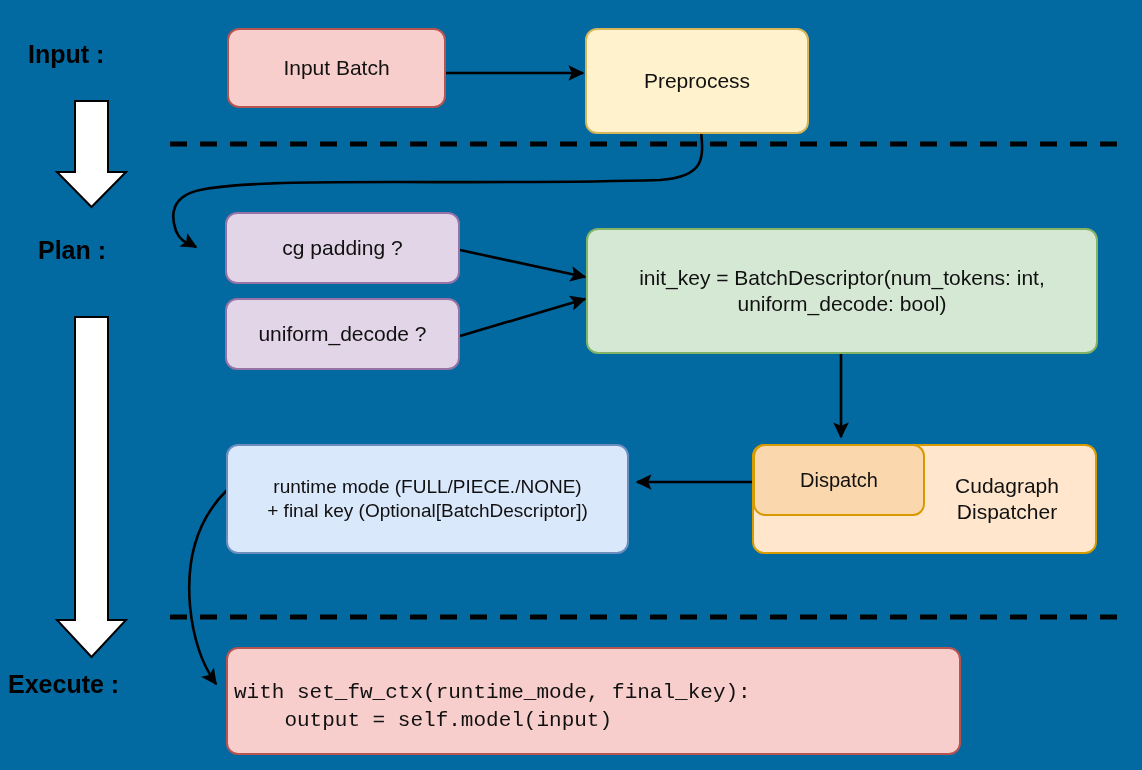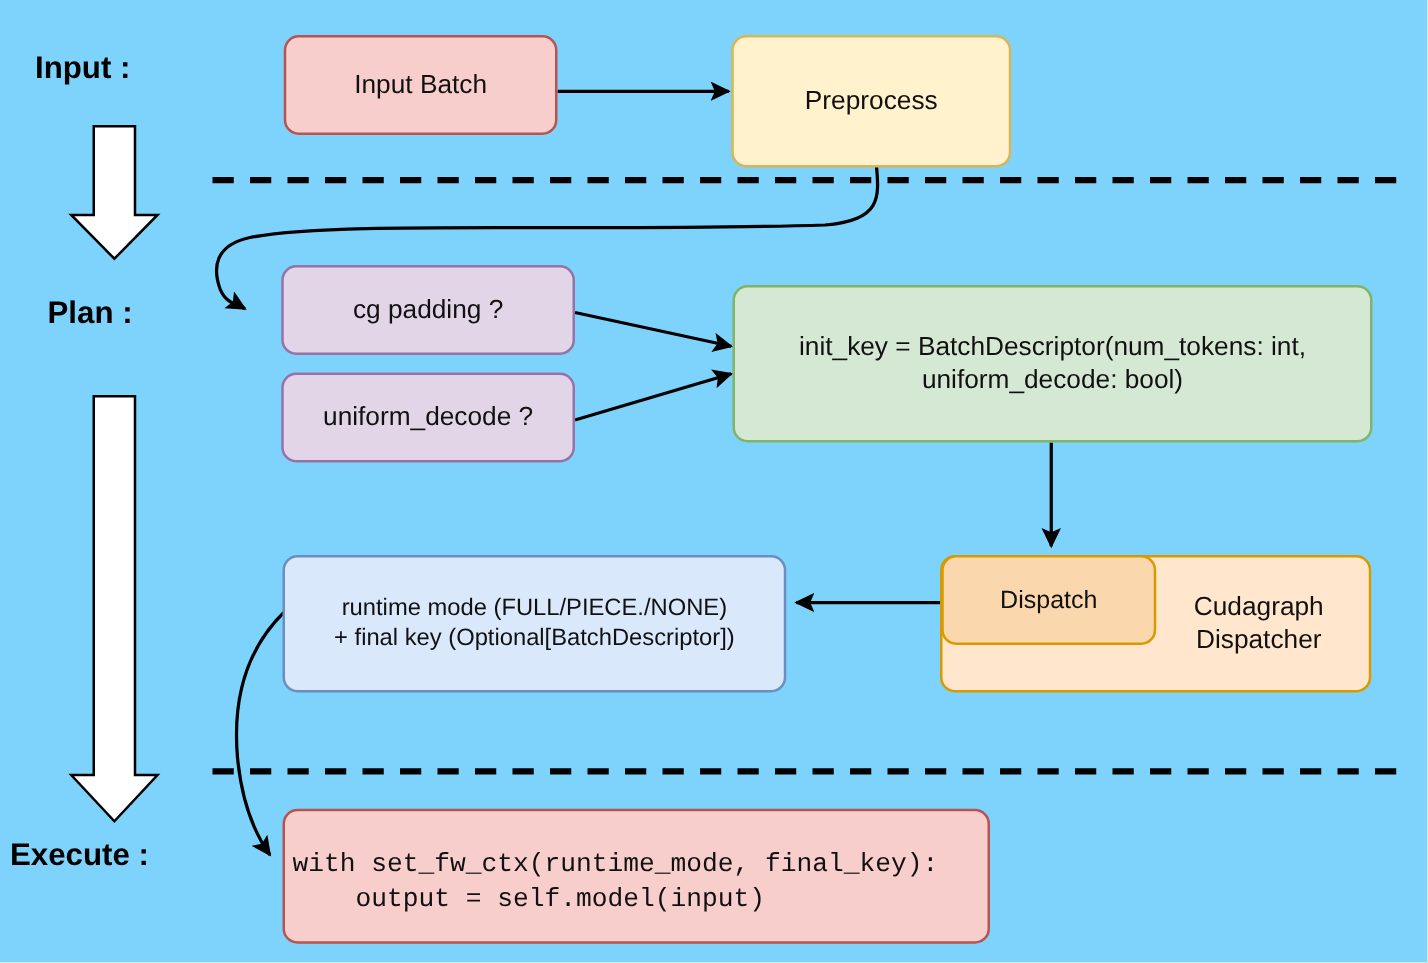--- a/index.html
+++ b/index.html
@@ -4,21 +4,21 @@
 <style>
   html, body {
     margin: 0;
     padding: 0;
     background: #ffffff;
   }
   #canvas {
     position: relative;
     width: 1142px;
     height: 770px;
-    background: #7dd3fc;
+    background: #0369a1;
     font-family: "Liberation Sans", sans-serif;
     overflow: hidden;
   }
   
   .stage-label {
     position: absolute;
     font-family: "Liberation Sans", sans-serif;
     font-weight: bold;
     font-size: 25px;
     color: #000000;
@@ -157,21 +157,21 @@
     <span>Dispatch</span>
   </div>
 
   <div class="node" style="left:226px; top:444px; width:403px; height:110px;
               background:#dae8fc; border-color:#6c8ebf;
               flex-direction:column; font-size:19px;">
     <span>runtime mode (FULL/PIECE./NONE)</span>
     <span>+ final key (Optional[BatchDescriptor])</span>
   </div>
 
-  <div class="node mono" style="left:226px; top:647px; width:566px; height:108px;
+  <div class="node mono" style="left:226px; top:647px; width:735px; height:108px;
               background:#f8cecc; border-color:#b85450;
               flex-direction:column; align-items:flex-start; justify-content:center;
               padding-left:6px; padding-top:16px;">
     <span>with set_fw_ctx(runtime_mode, final_key):</span>
     <span>    output = self.model(input)</span>
   </div>
 
 </div>
 
 </body></html>

